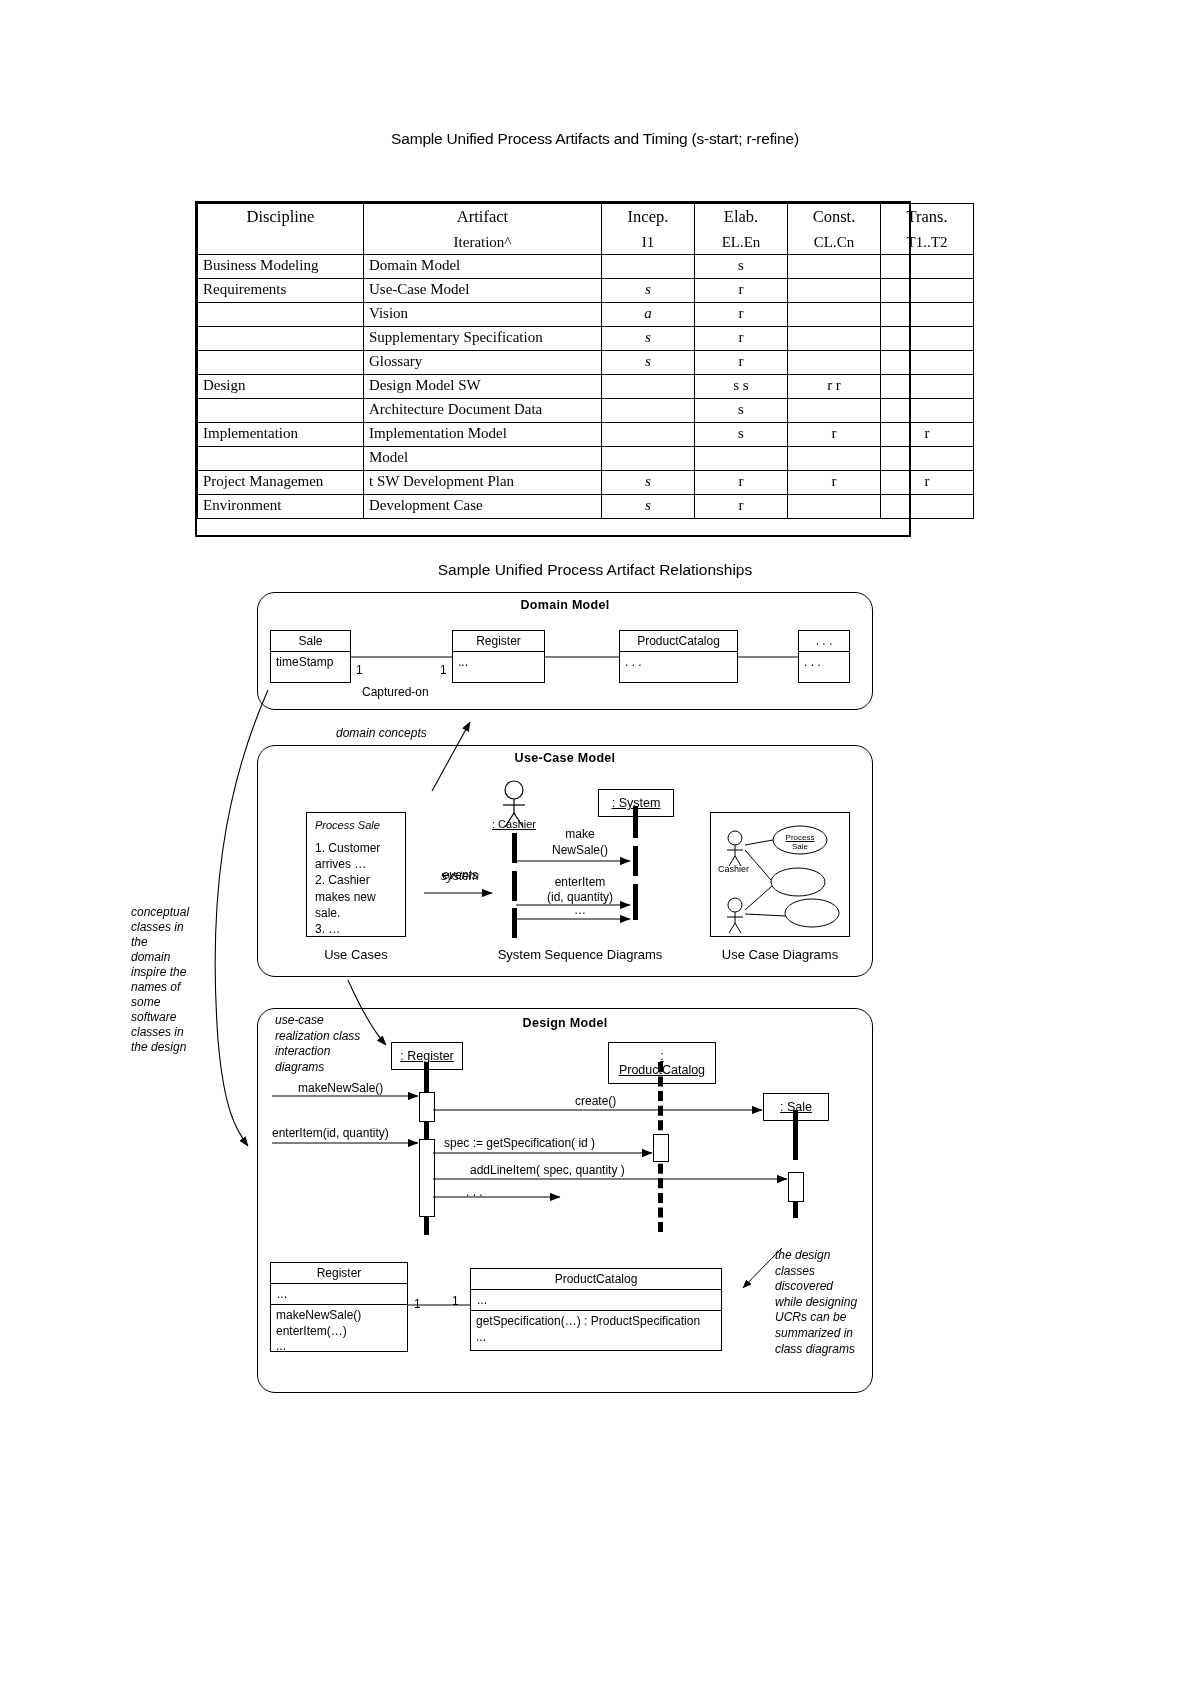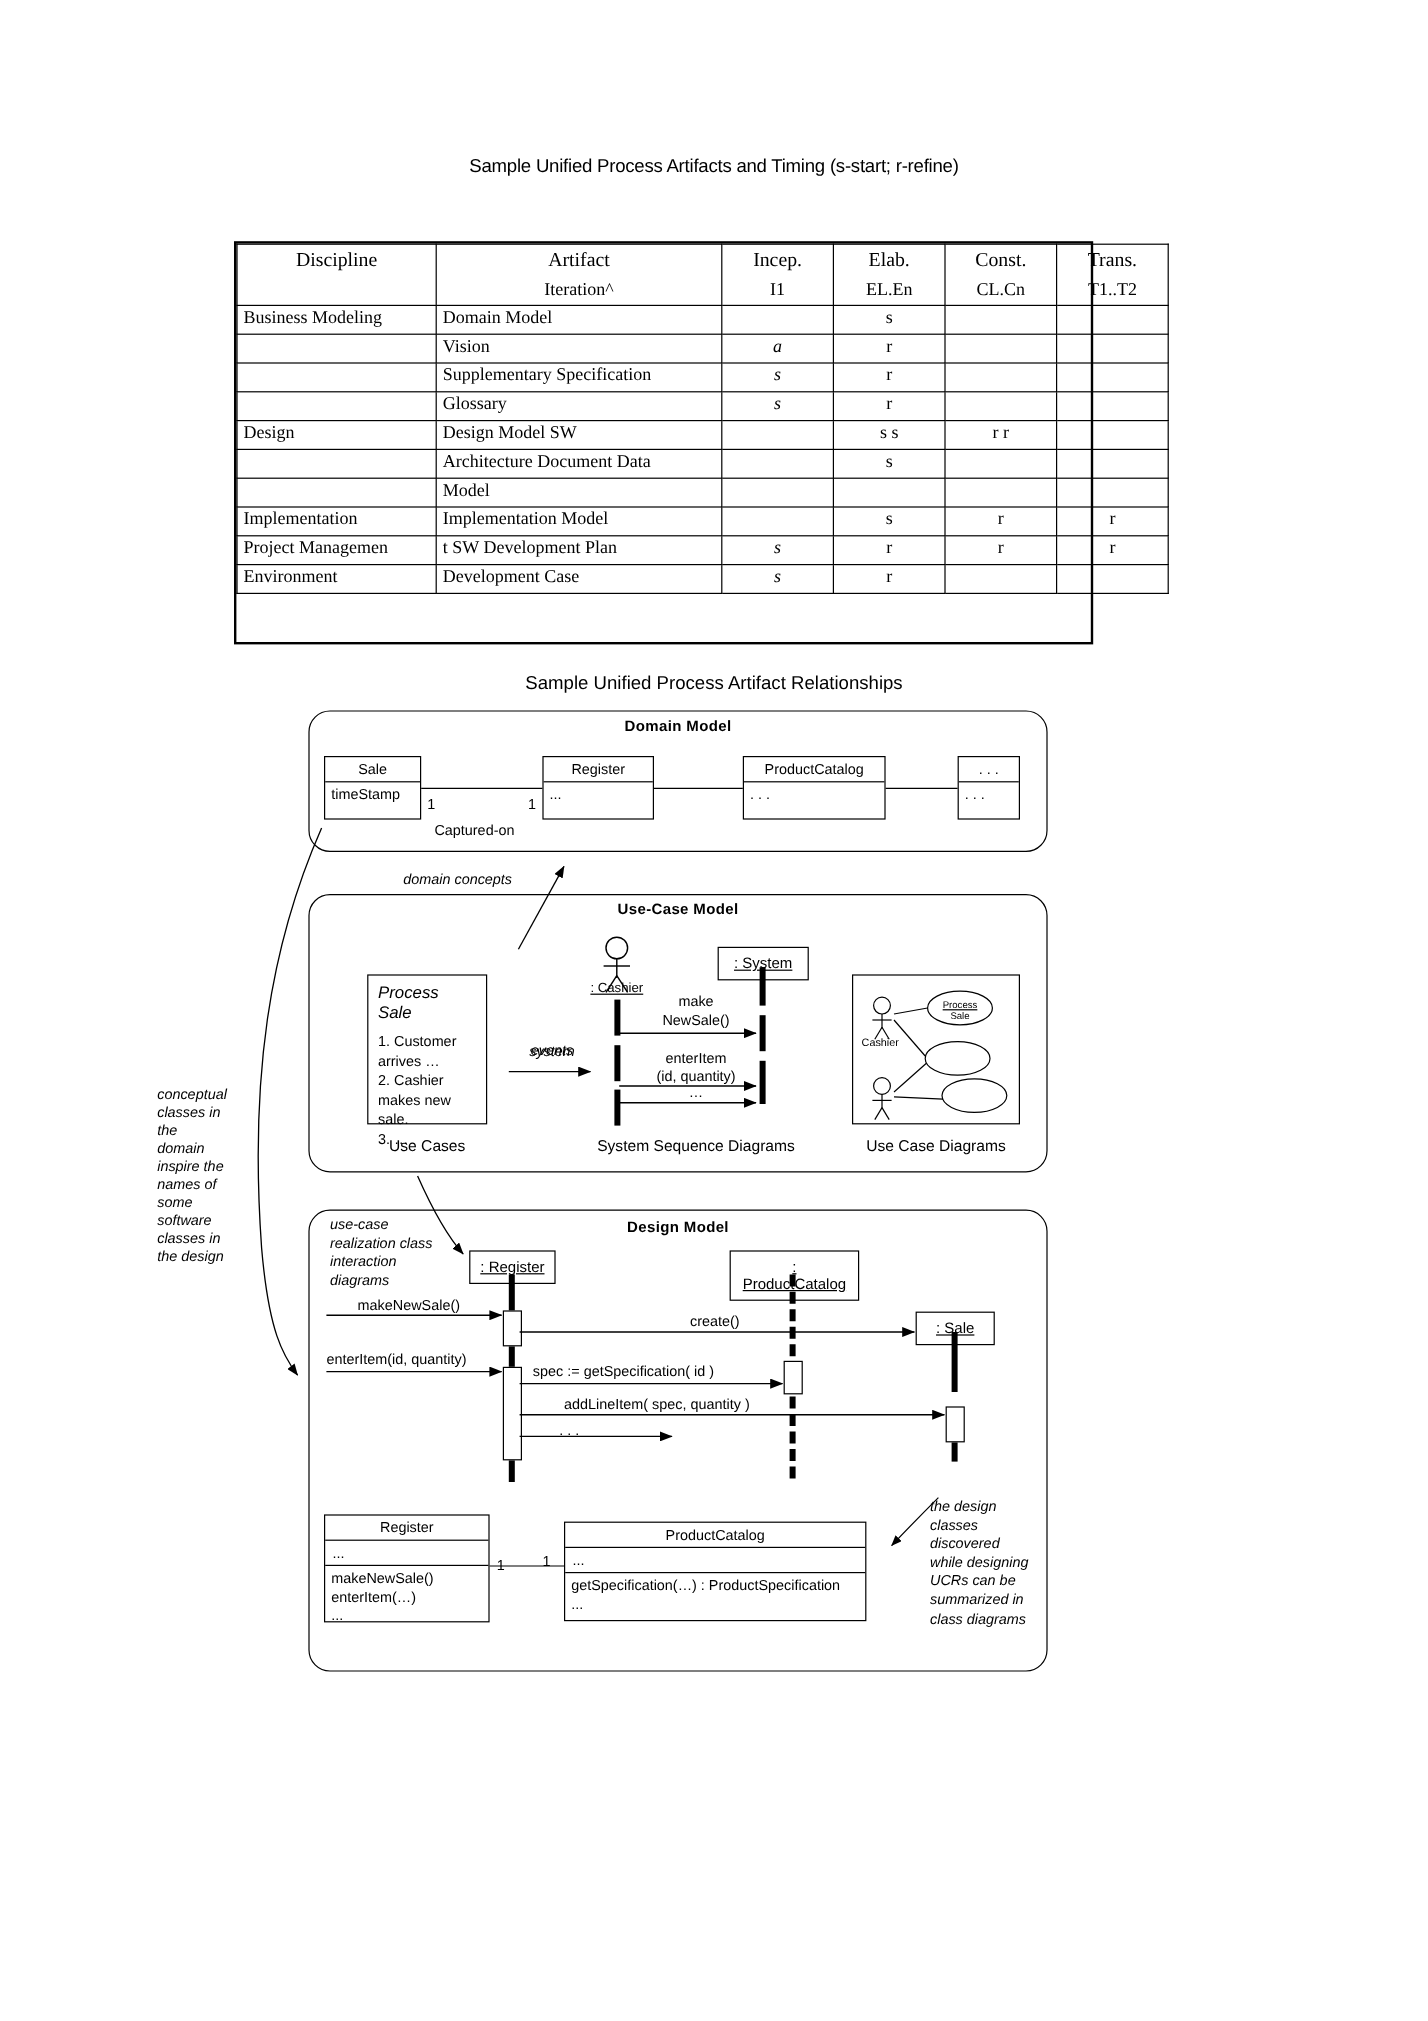--- a/index.html
+++ b/index.html
@@ -197,20 +197,28 @@
 
     <tr>
       <td class="col-disc borderbot-none">Business Modeling</td>
       <td class="col-art">Domain Model</td>
       <td class="col-ph ital"></td>
       <td class="col-ph">s</td>
       <td class="col-ph"></td>
       <td class="col-ph"></td>
     </tr>
     <tr>
+      <td class="col-disc bordertop-none borderbot-none">Requirements</td>
+      <td class="col-art">Use-Case Model</td>
+      <td class="col-ph ital">s</td>
+      <td class="col-ph">r</td>
+      <td class="col-ph"></td>
+      <td class="col-ph"></td>
+    </tr>
+    <tr>
       <td class="col-disc bordertop-none borderbot-none"></td>
       <td class="col-art">Vision</td>
       <td class="col-ph ital">a</td>
       <td class="col-ph">r</td>
       <td class="col-ph"></td>
       <td class="col-ph"></td>
     </tr>
     <tr>
       <td class="col-disc bordertop-none borderbot-none"></td>
       <td class="col-art">Supplementary Specification</td>
@@ -238,36 +246,36 @@
     </tr>
     <tr>
       <td class="col-disc bordertop-none borderbot-none"></td>
       <td class="col-art bordertop-none borderbot-none">Architecture Document Data</td>
       <td class="col-ph ital bordertop-none borderbot-none"></td>
       <td class="col-ph bordertop-none borderbot-none">s</td>
       <td class="col-ph bordertop-none borderbot-none"></td>
       <td class="col-ph bordertop-none borderbot-none"></td>
     </tr>
     <tr>
+      <td class="col-disc">Implementation</td>
+      <td class="col-art">Implementation Model</td>
+      <td class="col-ph ital"></td>
+      <td class="col-ph">s</td>
+      <td class="col-ph">r</td>
+      <td class="col-ph">r</td>
+    </tr>
+
+    <tr>
       <td class="col-disc bordertop-none"></td>
       <td class="col-art bordertop-none">Model</td>
       <td class="col-ph ital bordertop-none"></td>
       <td class="col-ph bordertop-none"></td>
       <td class="col-ph bordertop-none"></td>
       <td class="col-ph bordertop-none"></td>
     </tr>
-
-    <tr>
-      <td class="col-disc">Implementation</td>
-      <td class="col-art">Implementation Model</td>
-      <td class="col-ph ital"></td>
-      <td class="col-ph">s</td>
-      <td class="col-ph">r</td>
-      <td class="col-ph">r</td>
-    </tr>
     <tr>
       <td class="col-disc">Project Managemen</td>
       <td class="col-art">t SW Development Plan</td>
       <td class="col-ph ital">s</td>
       <td class="col-ph">r</td>
       <td class="col-ph">r</td>
       <td class="col-ph">r</td>
     </tr>
     <tr>
       <td class="col-disc">Environment</td>
@@ -303,21 +311,21 @@
 
 <div class="lbl" style="left:362px; top:641px;margin-top:44px;">Captured-on</div>
 <div class="lbl" style="left:356px; top:663px;">1</div>
 <div class="lbl" style="left:440px; top:663px;">1</div>
 
 <div class="round-box" style="left:257px; top:745px; width:616px; height:232px;"></div>
 <div class="pkg-title" style="left:257px; top:751px; width:616px;">Use-Case Model</div>
 <div class="lbl it" style="left:336px; top:726px;">domain concepts</div>
 
 <div class="plain-box" style="left:306px; top:812px; width:100px; height:125px; padding:6px 8px;">
-  <div style="font-style:italic; font-size:14px;">Process Sale</div>
+  <div style="font-style:italic; font-size:11px;">Process Sale</div>
   <div style="margin-top:9px; font-size:12px; line-height:1.35;">
     <div>1. Customer</div>
     <div>arrives …</div>
     <div>2. Cashier</div>
     <div>makes new</div>
     <div>sale.</div>
     <div>3. …</div>
   </div>
 </div>
 <div class="caption" style="left:306px; top:947px; width:100px;">Use Cases</div>

